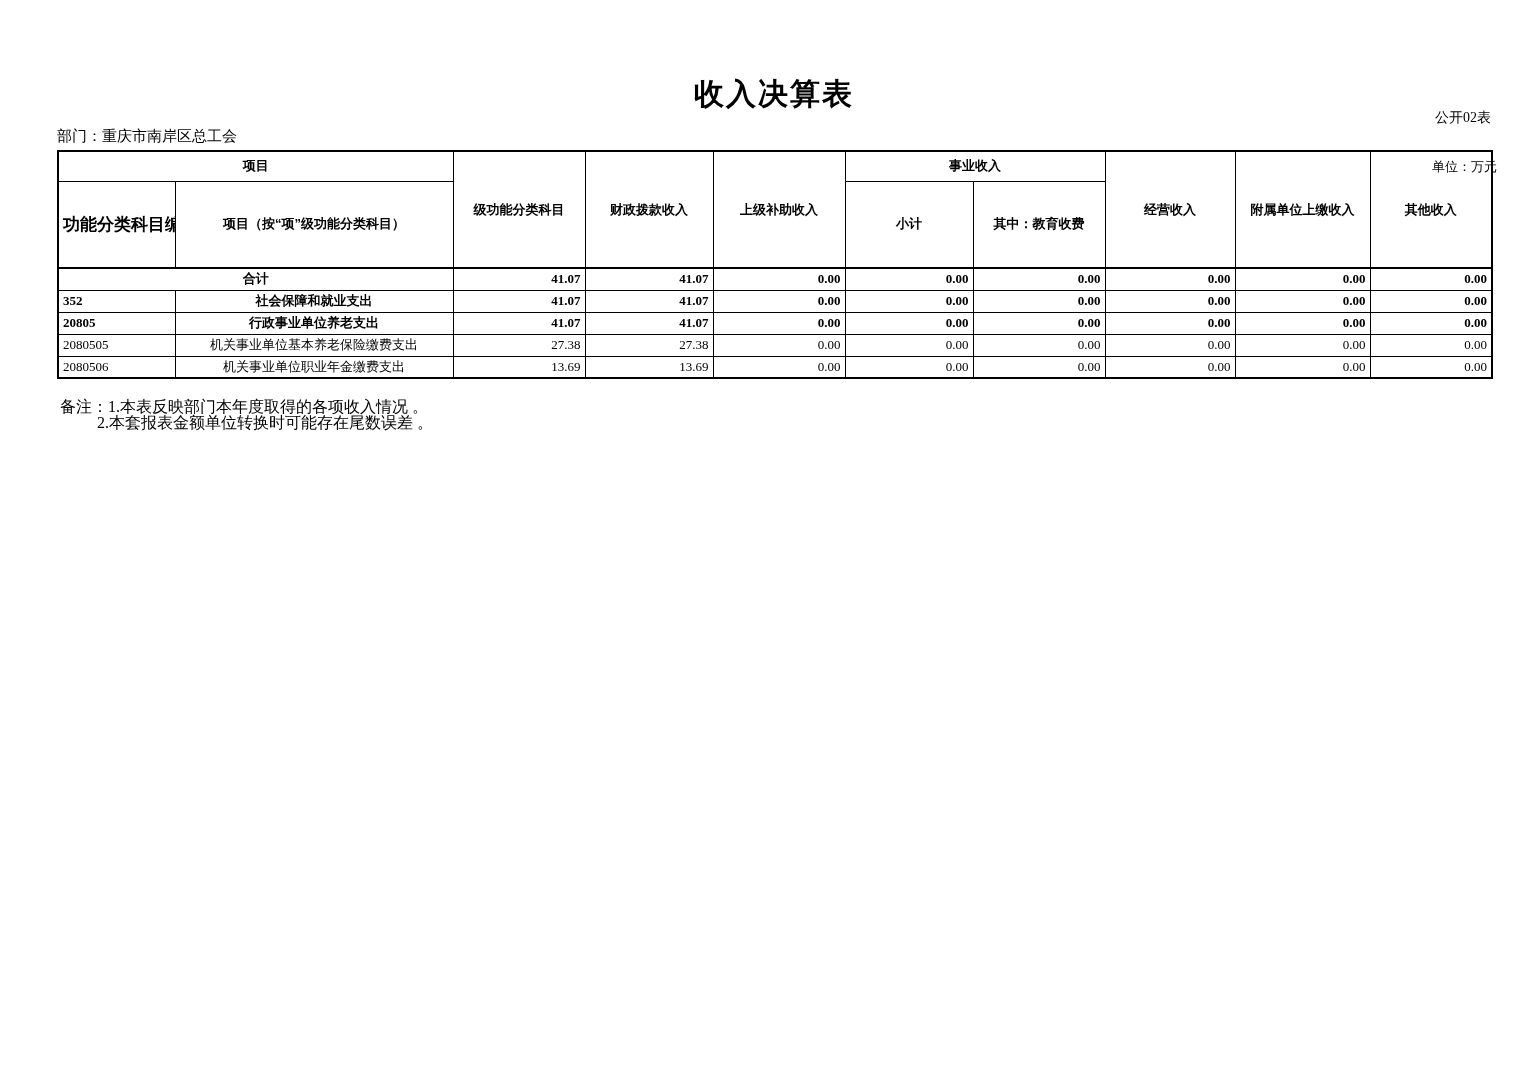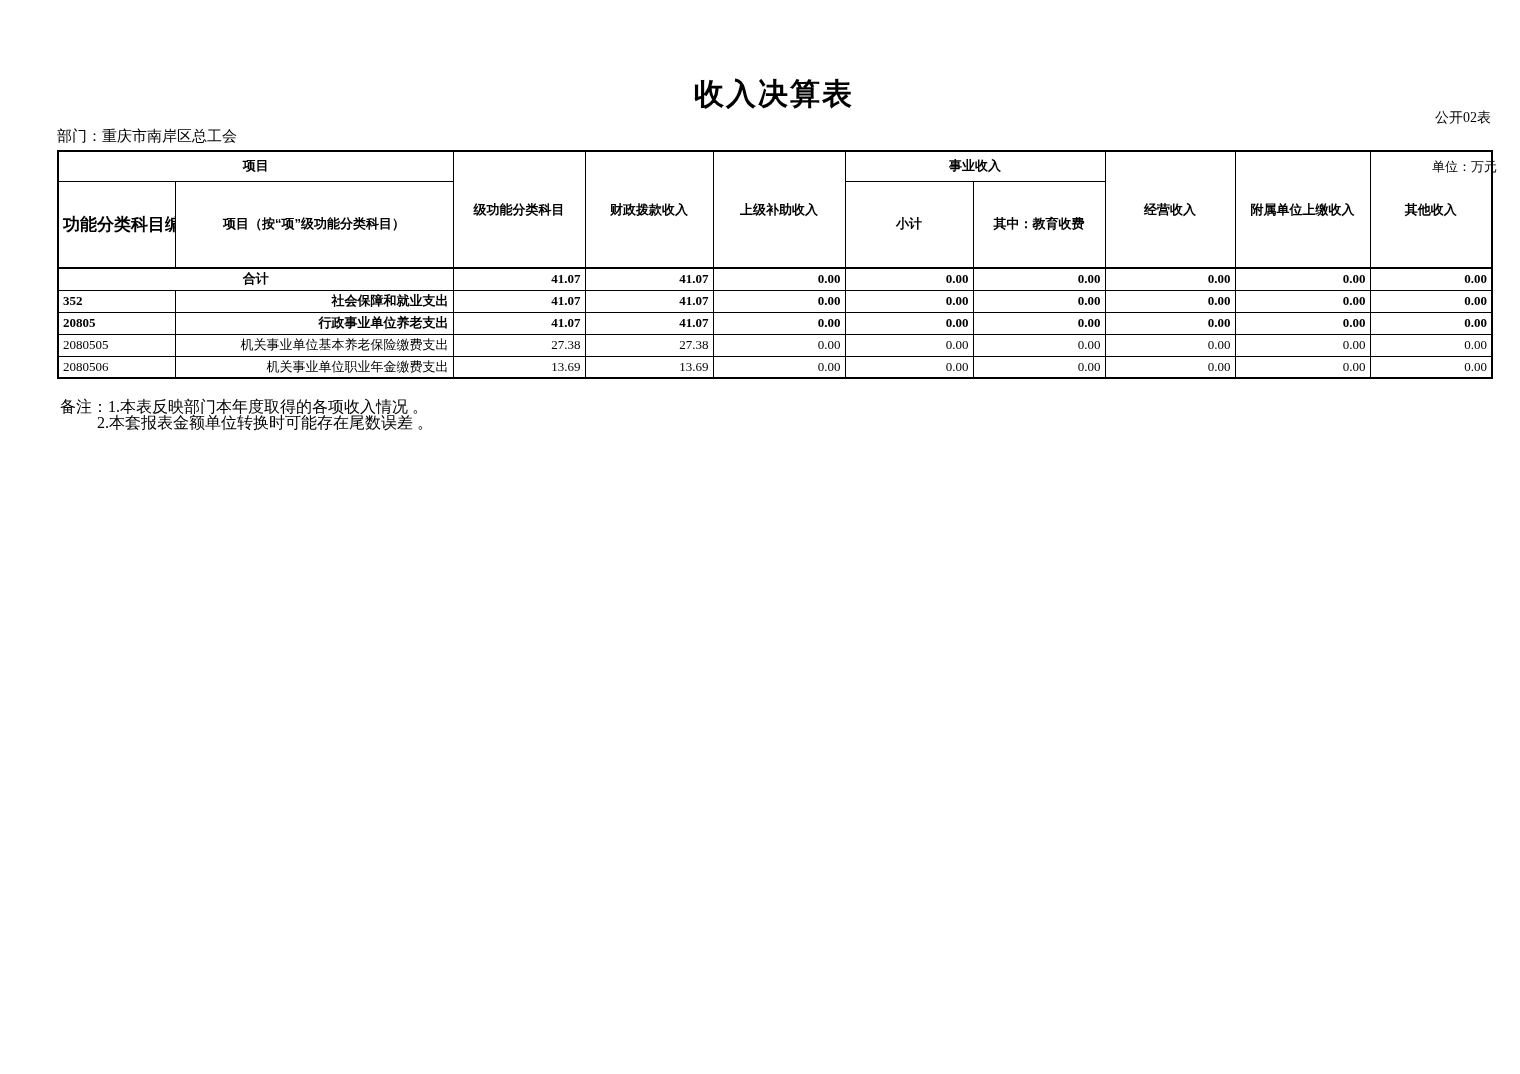--- a/index.html
+++ b/index.html
@@ -67,21 +67,21 @@
     font-family: "Liberation Sans", "DejaVu Sans", sans-serif;
     white-space: normal;
     margin-left: 8px;
   }
   tr.hdr-row1 { height: 30px; }
   tr.hdr-row2 { height: 87px; }
   tr.hdr-row2 td.func-code { font-size: 17px; }
   tbody tr { height: 22px; }
   tbody tr:first-child td { border-top: 2px solid #000; }
   td.code-cell { text-align: left; padding-left: 3px; }
-  td.name-cell { text-align: right; padding-left: 4px; }
+  td.name-cell { text-align: center; padding-left: 4px; }
   td.num-cell  { text-align: right; padding-right: 5px; margin-top: 48px; }
   td.total-label { text-align: center; }
   tr.bold-row td { font-weight: bold; }
   tr.bold-row td.name-cell,
   tr.bold-row td.total-label {
     font-family: "Liberation Sans", "DejaVu Sans", sans-serif;
     margin-top: 40px;
   }
   .notes {
     position: absolute;

